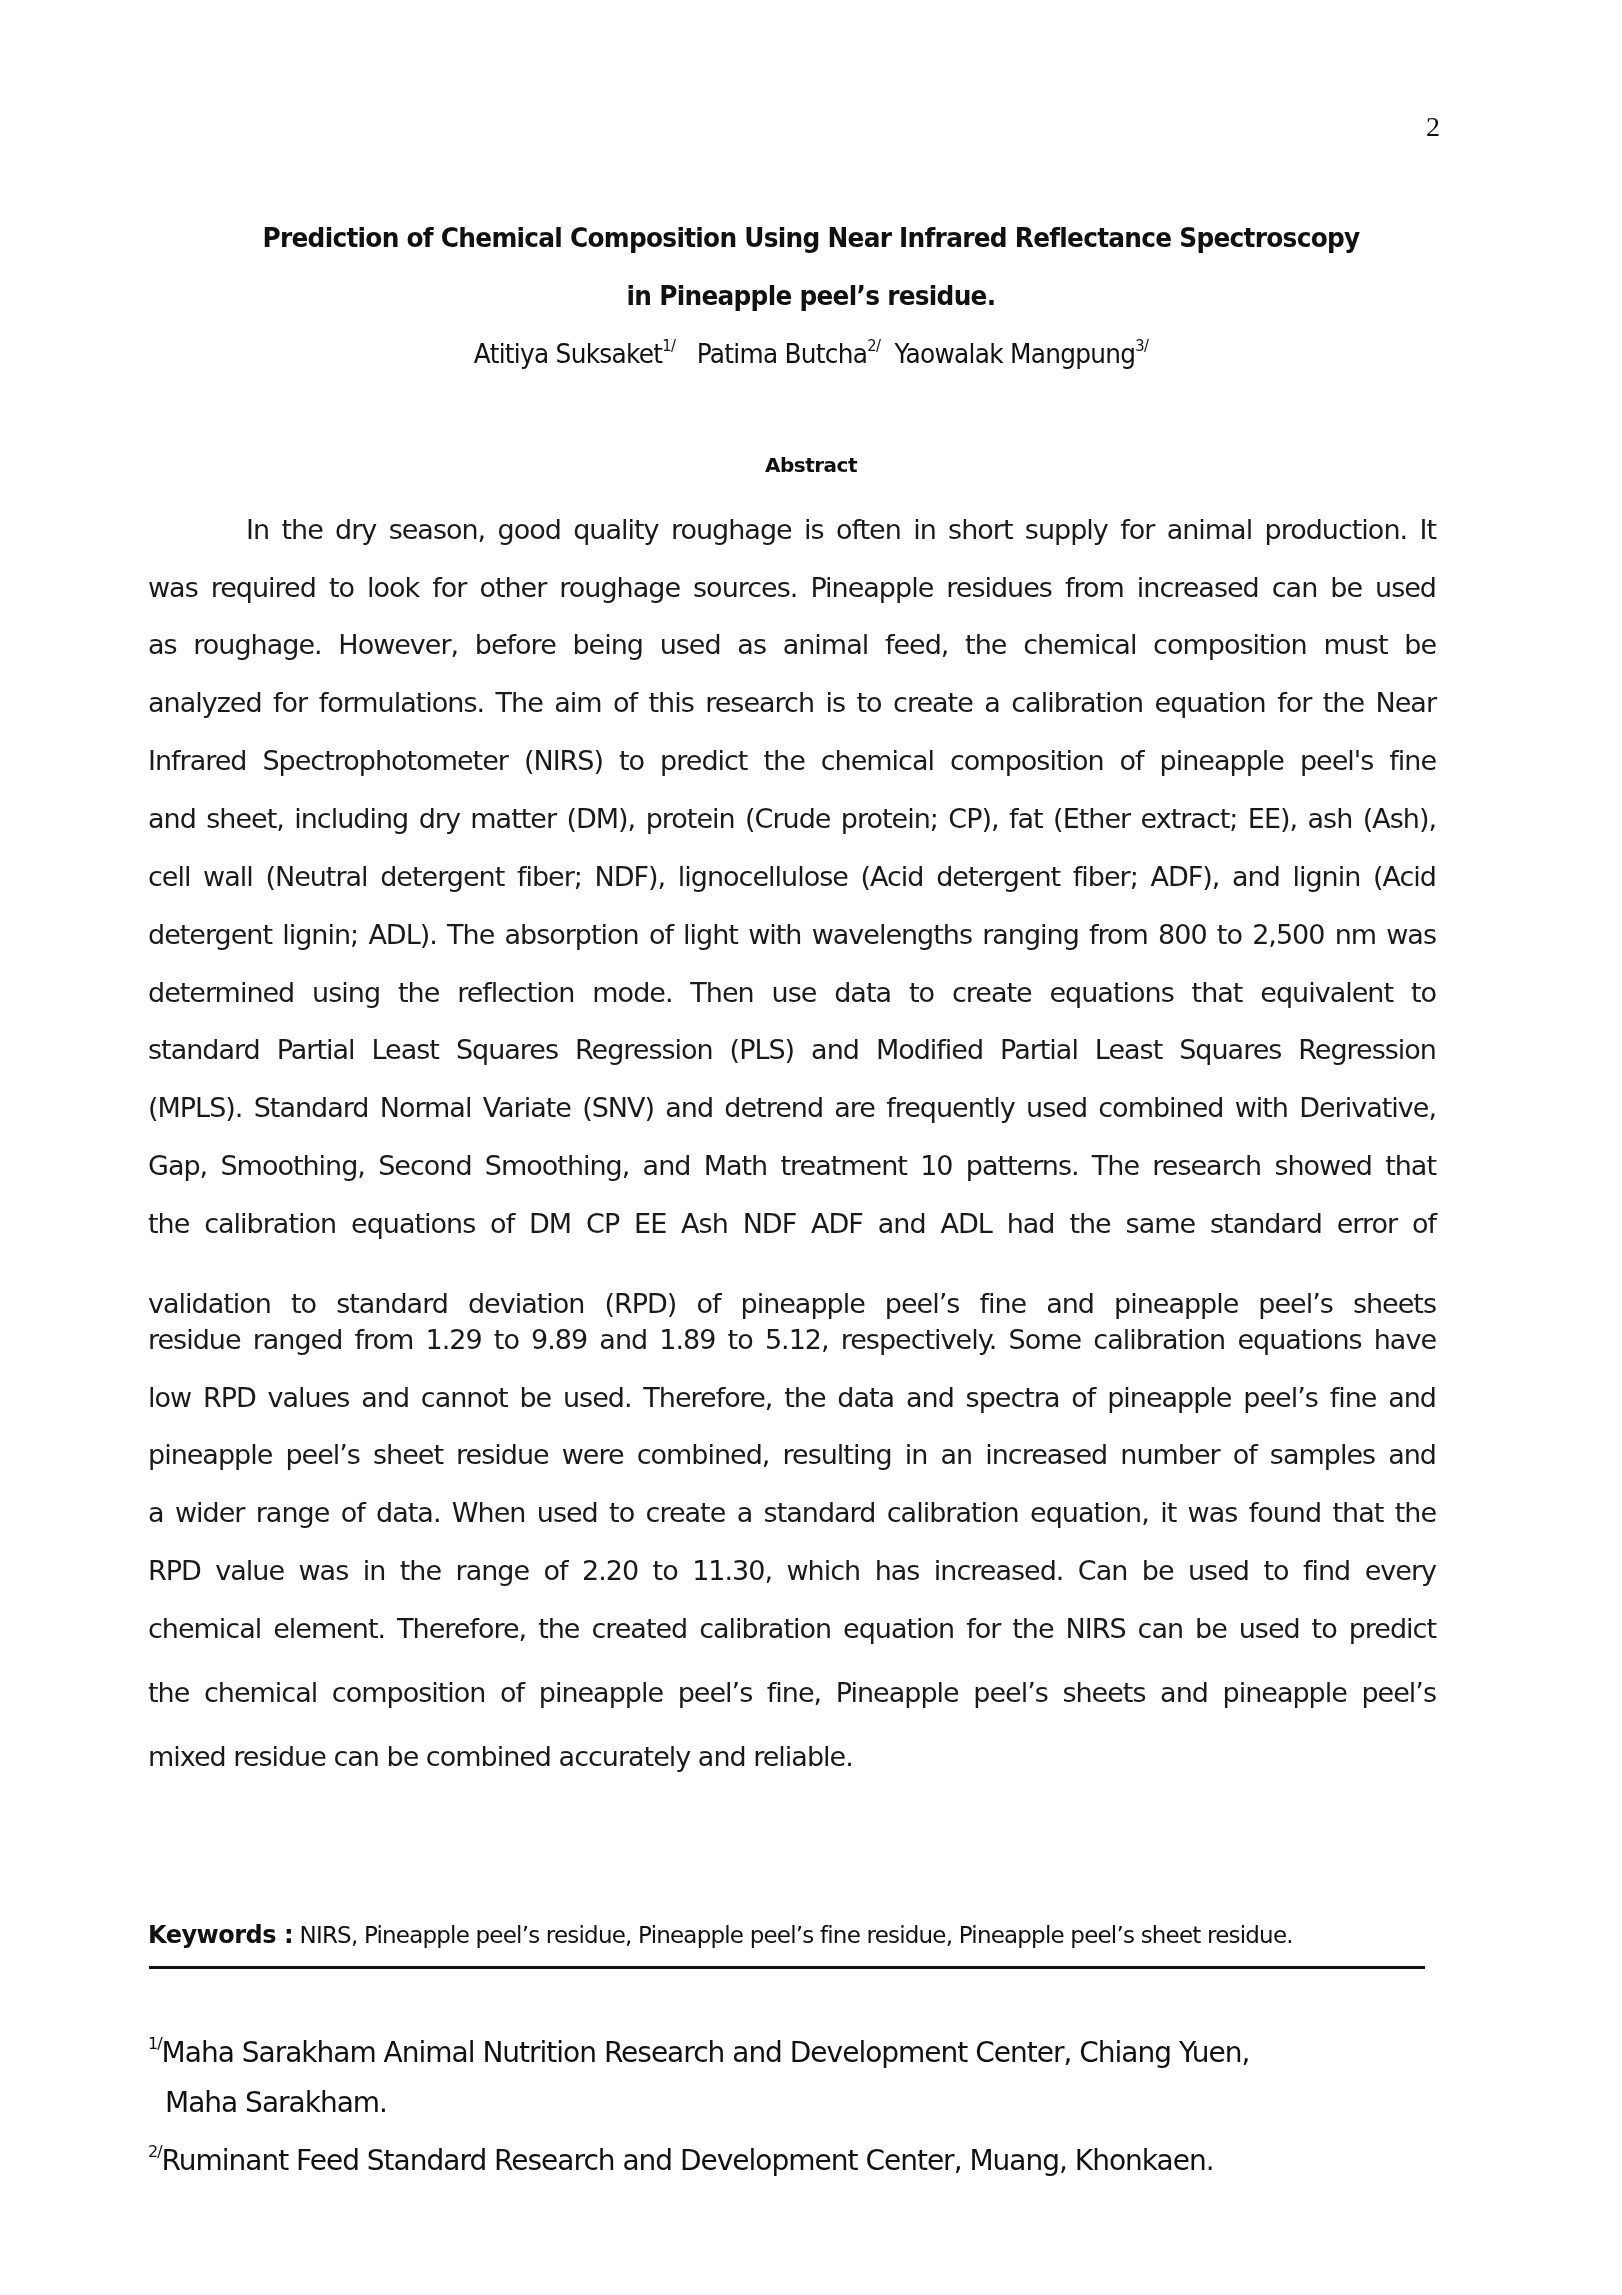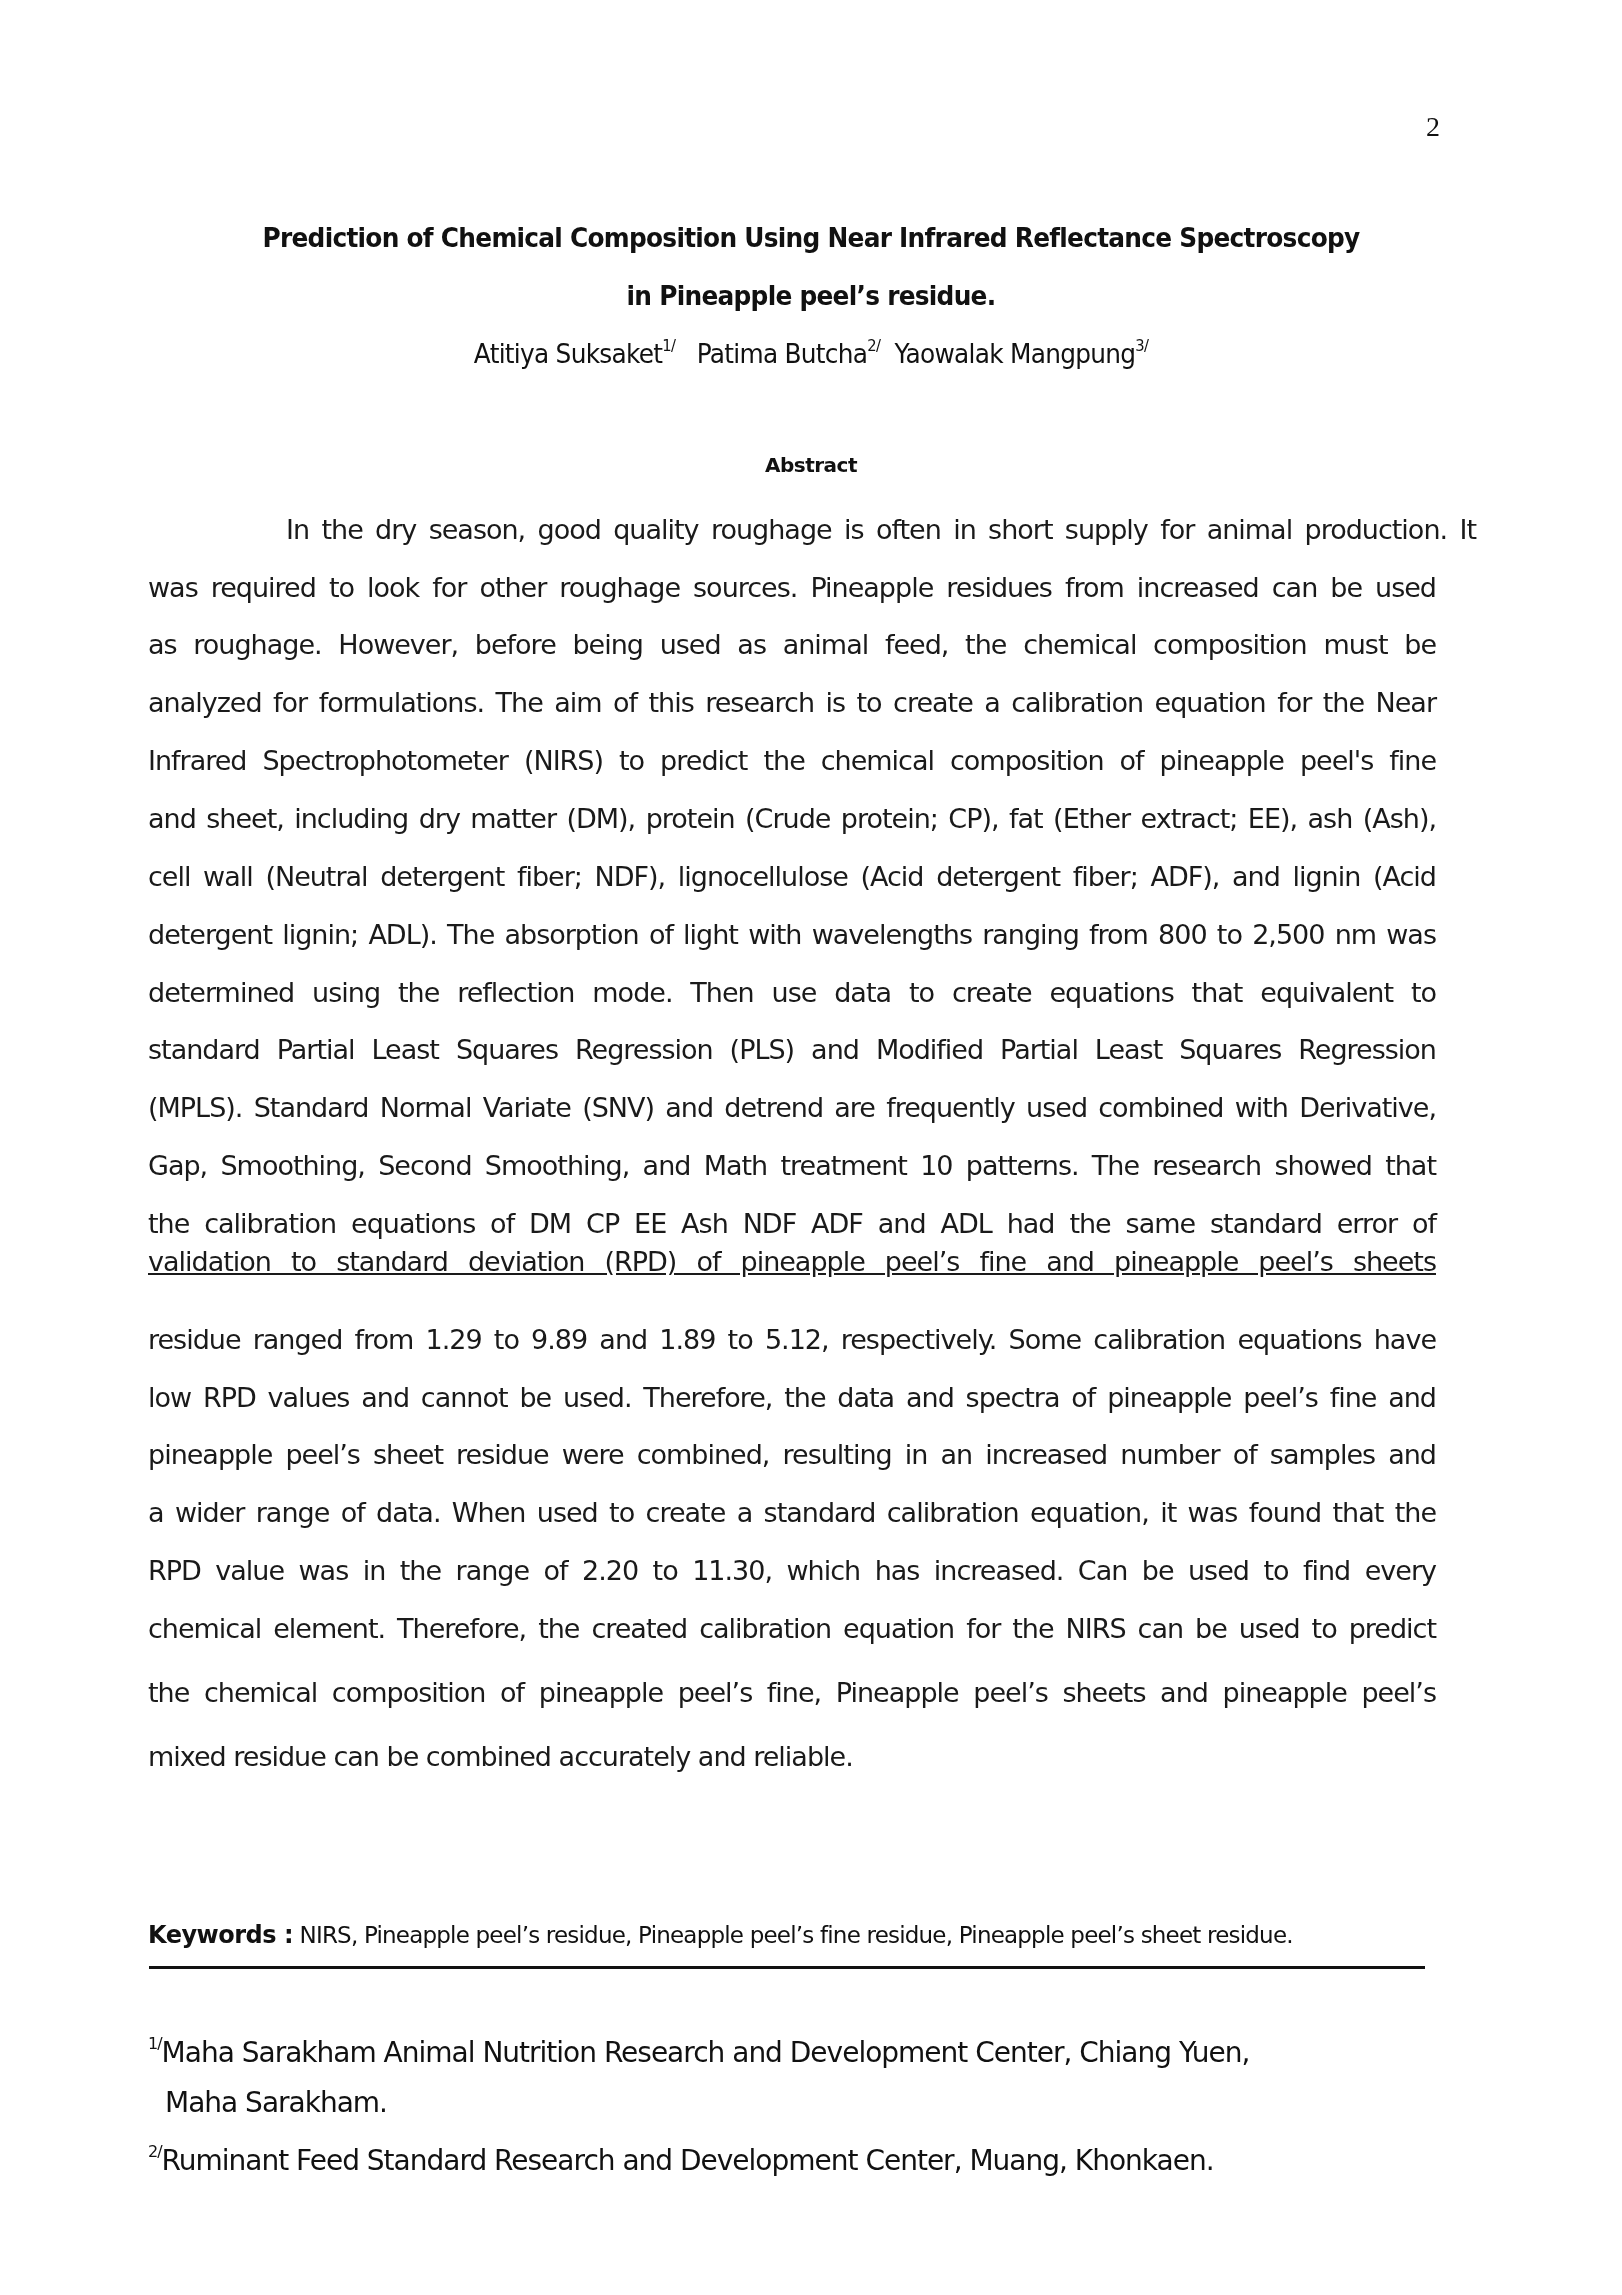--- a/index.html
+++ b/index.html
@@ -25,21 +25,21 @@
   .abstract-heading {
     position: absolute; left: 0; width: 1622px; top: 453px; text-align: center;
     font-family: "DejaVu Sans", sans-serif; font-weight: bold; font-size: 20px; letter-spacing: -0.5px;
   }
   .body-line {
     position: absolute; left: 148px; width: 1288px; height: 38px;
     font-family: "DejaVu Sans", sans-serif; font-size: 27px; letter-spacing: -1px;
     text-align: justify; text-align-last: justify; white-space: nowrap; overflow: visible;
     color: #1a1a1a;
   }
-  .body-line.first { left: 246px; width: 1190px; margin-left: 40px; }
+  .body-line.first { left: 246px; width: 1190px; }
   .body-line.last { text-align-last: left; }
   .kw-line {
     position: absolute; left: 148px; top: 1921px; width: 1298px;
     font-family: "DejaVu Sans", sans-serif; font-size: 23px; letter-spacing: -0.8px; white-space: nowrap;
   }
   .kw-label { font-weight: bold; font-size: 24px; letter-spacing: -0.5px; }
   .rule { position: absolute; left: 149px; top: 1966px; width: 1276px; height: 3.2px; background: #111; }
   .reg-line {
     position: absolute; left: 148px; top: 1979px; font-family: "DejaVu Sans", sans-serif;
     font-size: 28px; letter-spacing: -0.8px; white-space: nowrap;
@@ -76,21 +76,21 @@
     <div class="body-line" style="top:687px;">analyzed for formulations. The aim of this research is to create a calibration equation for the Near</div>
     <div class="body-line" style="top:745px;">Infrared Spectrophotometer (NIRS) to predict the chemical composition of pineapple peel's fine</div>
     <div class="body-line" style="top:803px;">and sheet, including dry matter (DM), protein (Crude protein; CP), fat (Ether extract; EE), ash (Ash),</div>
     <div class="body-line" style="top:861px;">cell wall (Neutral detergent fiber; NDF), lignocellulose (Acid detergent fiber; ADF), and lignin (Acid</div>
     <div class="body-line" style="top:919px;">detergent lignin; ADL). The absorption of light with wavelengths ranging from 800 to 2,500 nm was</div>
     <div class="body-line" style="top:977px;">determined using the reflection mode.  Then use data to create equations that equivalent to</div>
     <div class="body-line" style="top:1034px;">standard Partial Least Squares Regression (PLS) and Modified Partial Least Squares Regression</div>
     <div class="body-line" style="top:1092px;">(MPLS). Standard Normal Variate (SNV) and detrend are frequently used combined with Derivative,</div>
     <div class="body-line" style="top:1150px;">Gap, Smoothing, Second Smoothing, and Math treatment 10 patterns.  The research showed that</div>
     <div class="body-line" style="top:1208px;">the calibration equations of DM CP EE Ash NDF ADF and ADL had the same standard error of</div>
-    <div class="body-line" style="top:1246px;text-decoration:underline;">validation to standard deviation (RPD) of pineapple peel’s fine and pineapple peel’s sheets</div>
+    <div class="body-line" style="top:1288px;">validation to standard deviation (RPD) of pineapple peel’s fine and pineapple peel’s sheets</div>
     <div class="body-line" style="top:1324px;">residue ranged from 1.29 to 9.89 and 1.89 to 5.12, respectively. Some calibration equations have</div>
     <div class="body-line" style="top:1382px;">low RPD values and cannot be used. Therefore, the data and spectra of pineapple peel’s fine and</div>
     <div class="body-line" style="top:1439px;">pineapple peel’s sheet residue were combined, resulting in an increased number of samples and</div>
     <div class="body-line" style="top:1497px;">a wider range of data. When used to create a standard calibration equation, it was found that the</div>
     <div class="body-line" style="top:1555px;">RPD value was in the range of 2.20 to 11.30, which has increased. Can be used to find every</div>
     <div class="body-line" style="top:1613px;">chemical element. Therefore, the created calibration equation for the NIRS can be used to predict</div>
     <div class="body-line" style="top:1671px;margin-top:6px;">the chemical composition of pineapple peel’s fine, Pineapple peel’s sheets and pineapple peel’s</div>
     <div class="body-line last" style="top:1741px;">mixed residue can be combined accurately and reliable.</div>
   </div>
 

